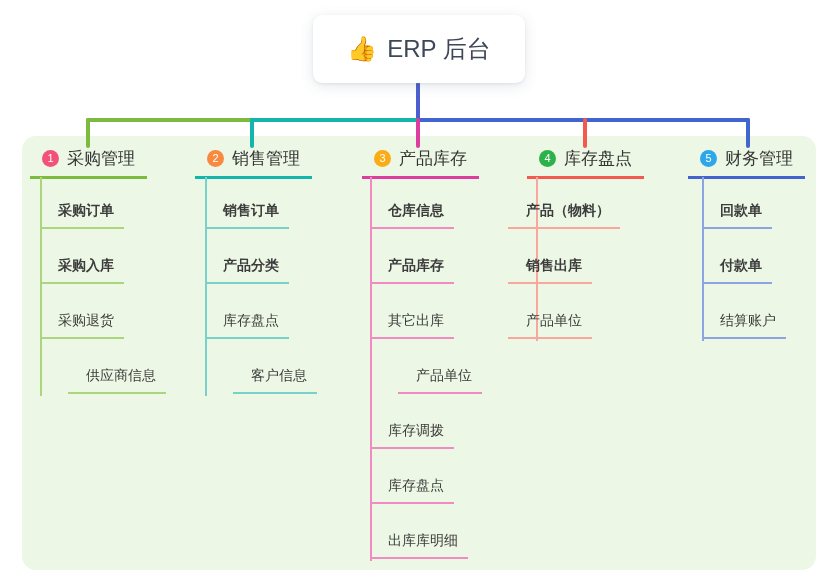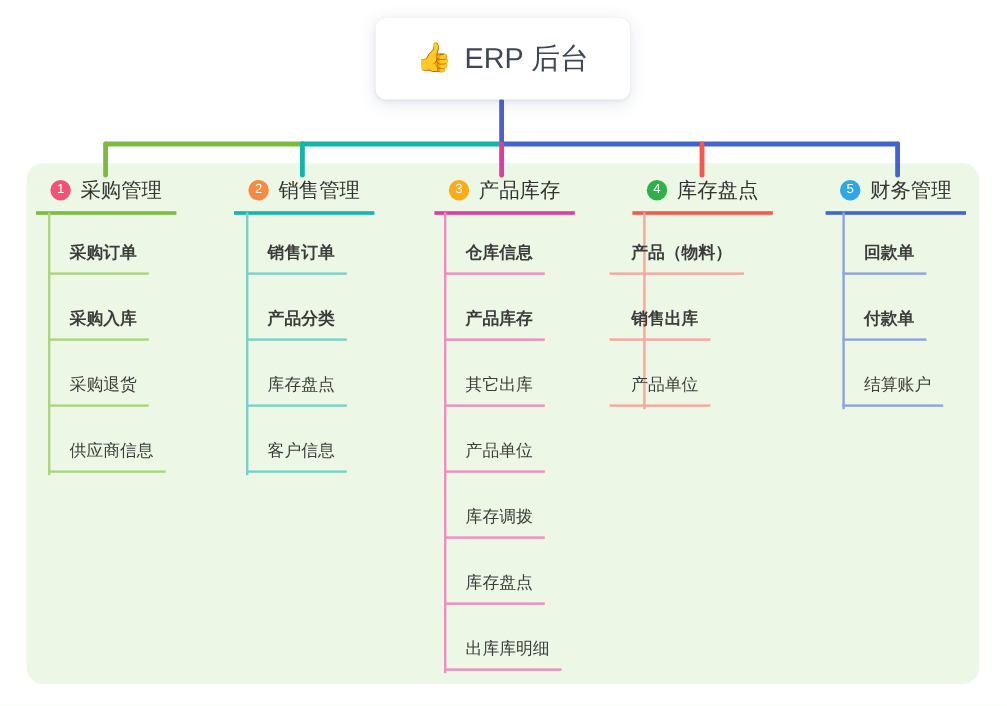--- a/index.html
+++ b/index.html
@@ -62,21 +62,21 @@
 
   
   .item{position:absolute;display:inline-block;white-space:nowrap;
     font-size:14px;color:var(--item-text);
     padding:0 10px 7px 18px;border-bottom:2px solid;}
   .c1{left:40px;border-color:var(--l1);}
   .c2{left:205px;border-color:var(--l2);}
   .c3{left:370px;border-color:var(--l3);}
   .c4{left:508px;border-color:var(--l4);}
   .c5{left:702px;border-color:var(--l5);text-align:right;}
-  .r1{top:202px;font-weight:bold;} .r2{top:257px;font-weight:bold;} .r3{top:312px;} .r4{top:367px;}
+  .r1{top:202px;font-weight:bold;} .r2{top:257px;font-weight:bold;} .r3{top:312px;} .r4{top:367px;margin-left:28px;}
   .r5{top:422px;} .r6{top:477px;} .r7{top:532px;}
 </style>
 </head>
 <body>
 
 <div class="stage">
 
   <div class="canvas"></div>
 
   <div class="vline root-drop"></div>

